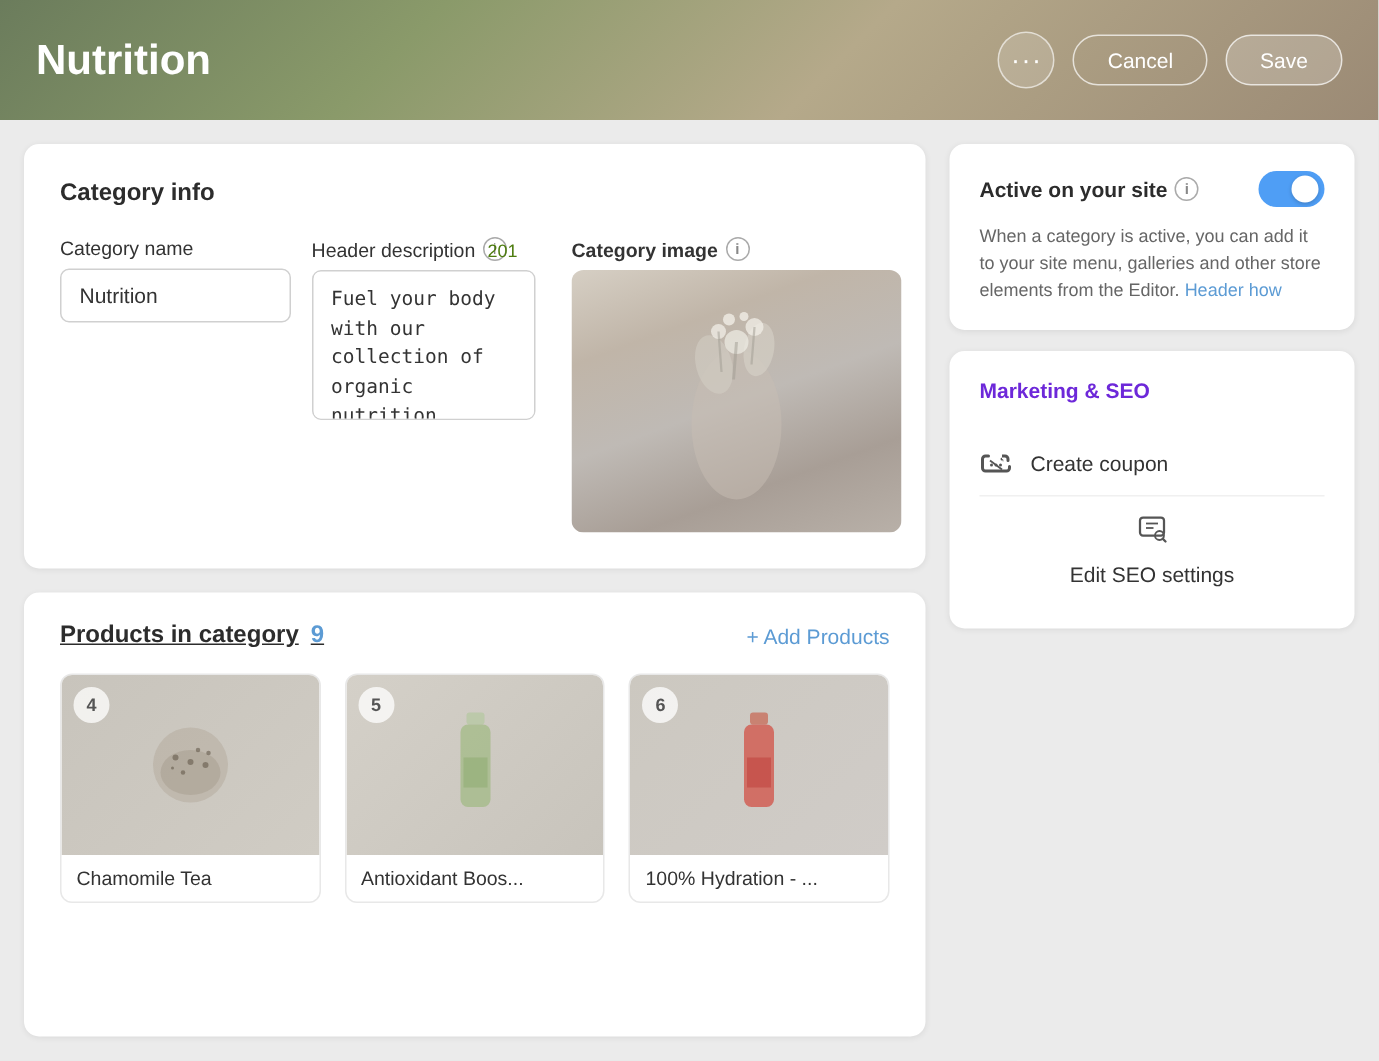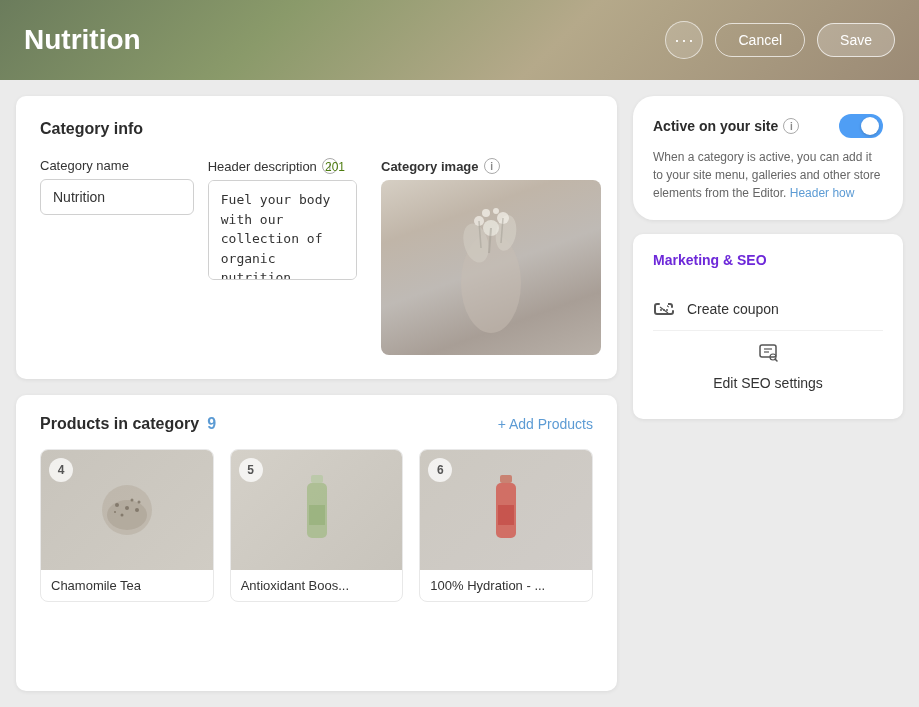--- a/index.html
+++ b/index.html
@@ -197,20 +197,21 @@
       align-items: center;
       margin-bottom: 16px;
     }
     .products-title {
       font-size: 16px;
       font-weight: 600;
       color: #2c2c2c;
       display: flex;
       align-items: center;
       gap: 8px;
+      text-decoration: underline;
     }
     .products-count {
       color: #5c9bd4;
       font-weight: 600;
       font-size: 16px;
     }
     .add-products-btn {
       color: #5c9bd4;
       font-size: 14px;
       font-weight: 500;
@@ -264,21 +265,21 @@
     .right-col {
       width: 270px;
       display: flex;
       flex-direction: column;
       gap: 14px;
     }
 
     
     .active-card {
       background: #fff;
-      border-radius: 21px;
+      border-radius: 10px;
       padding: 18px 20px;
       box-shadow: 0 1px 4px rgba(0,0,0,0.07);
     }
     .active-header {
       display: flex;
       justify-content: space-between;
       align-items: center;
       margin-bottom: 10px;
     }
     .active-label {

